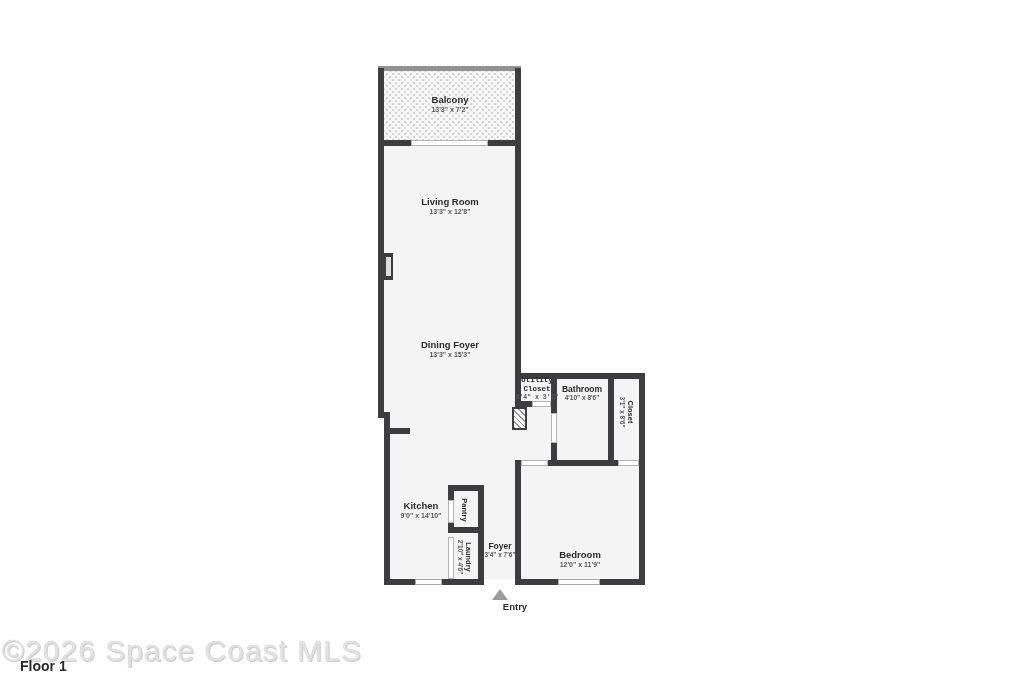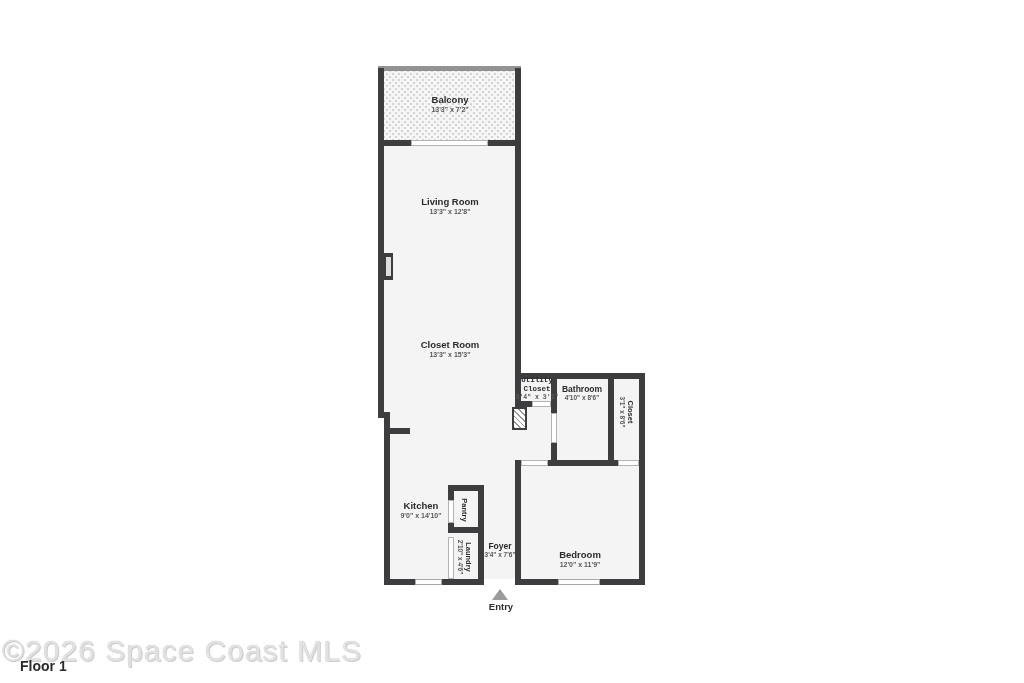--- a/index.html
+++ b/index.html
@@ -107,21 +107,21 @@
 
   <div class="lbl sz9" style="left:450px;top:94px;">
     <div class="nm">Balcony</div>
     <div class="dm">13'3" x 7'2"</div>
   </div>
   <div class="lbl sz9" style="left:450px;top:196px;">
     <div class="nm">Living Room</div>
     <div class="dm">13'3" x 12'8"</div>
   </div>
   <div class="lbl sz9" style="left:450px;top:339px;">
-    <div class="nm">Closet Room</div>
+    <div class="nm">Dining Foyer</div>
     <div class="dm">13'3" x 15'3"</div>
   </div>
   <div class="lbl sz7" style="left:537px;top:376px;font-family:Liberation Mono, monospace;">
     <div class="nm wrapbox">Utility Closet</div>
     <div class="dm">3'4" x 3'1"</div>
   </div>
   <div class="lbl sz8" style="left:582px;top:384px;">
     <div class="nm">Bathroom</div>
     <div class="dm">4'10" x 8'6"</div>
   </div>
@@ -143,18 +143,18 @@
   <div class="lbl sz8" style="left:488px;top:541px;padding-left:24px;">
     <div class="nm">Foyer</div>
     <div class="dm">3'4" x 7'6"</div>
   </div>
   <div class="lbl sz9" style="left:580px;top:512px;margin-top:37px;">
     <div class="nm">Bedroom</div>
     <div class="dm">12'0" x 11'9"</div>
   </div>
 
   <div class="entry-arrow" style="left:492px;top:589px;"></div>
-  <div id="entry-label" style="left:501px;top:601px;">Entry</div>
+  <div id="entry-label" style="left:515px;top:601px;">Entry</div>
 
   <div id="watermark">©2026 Space Coast MLS</div>
   <div id="floor-label">Floor 1</div>
 
 </div>
 
 </body></html>

